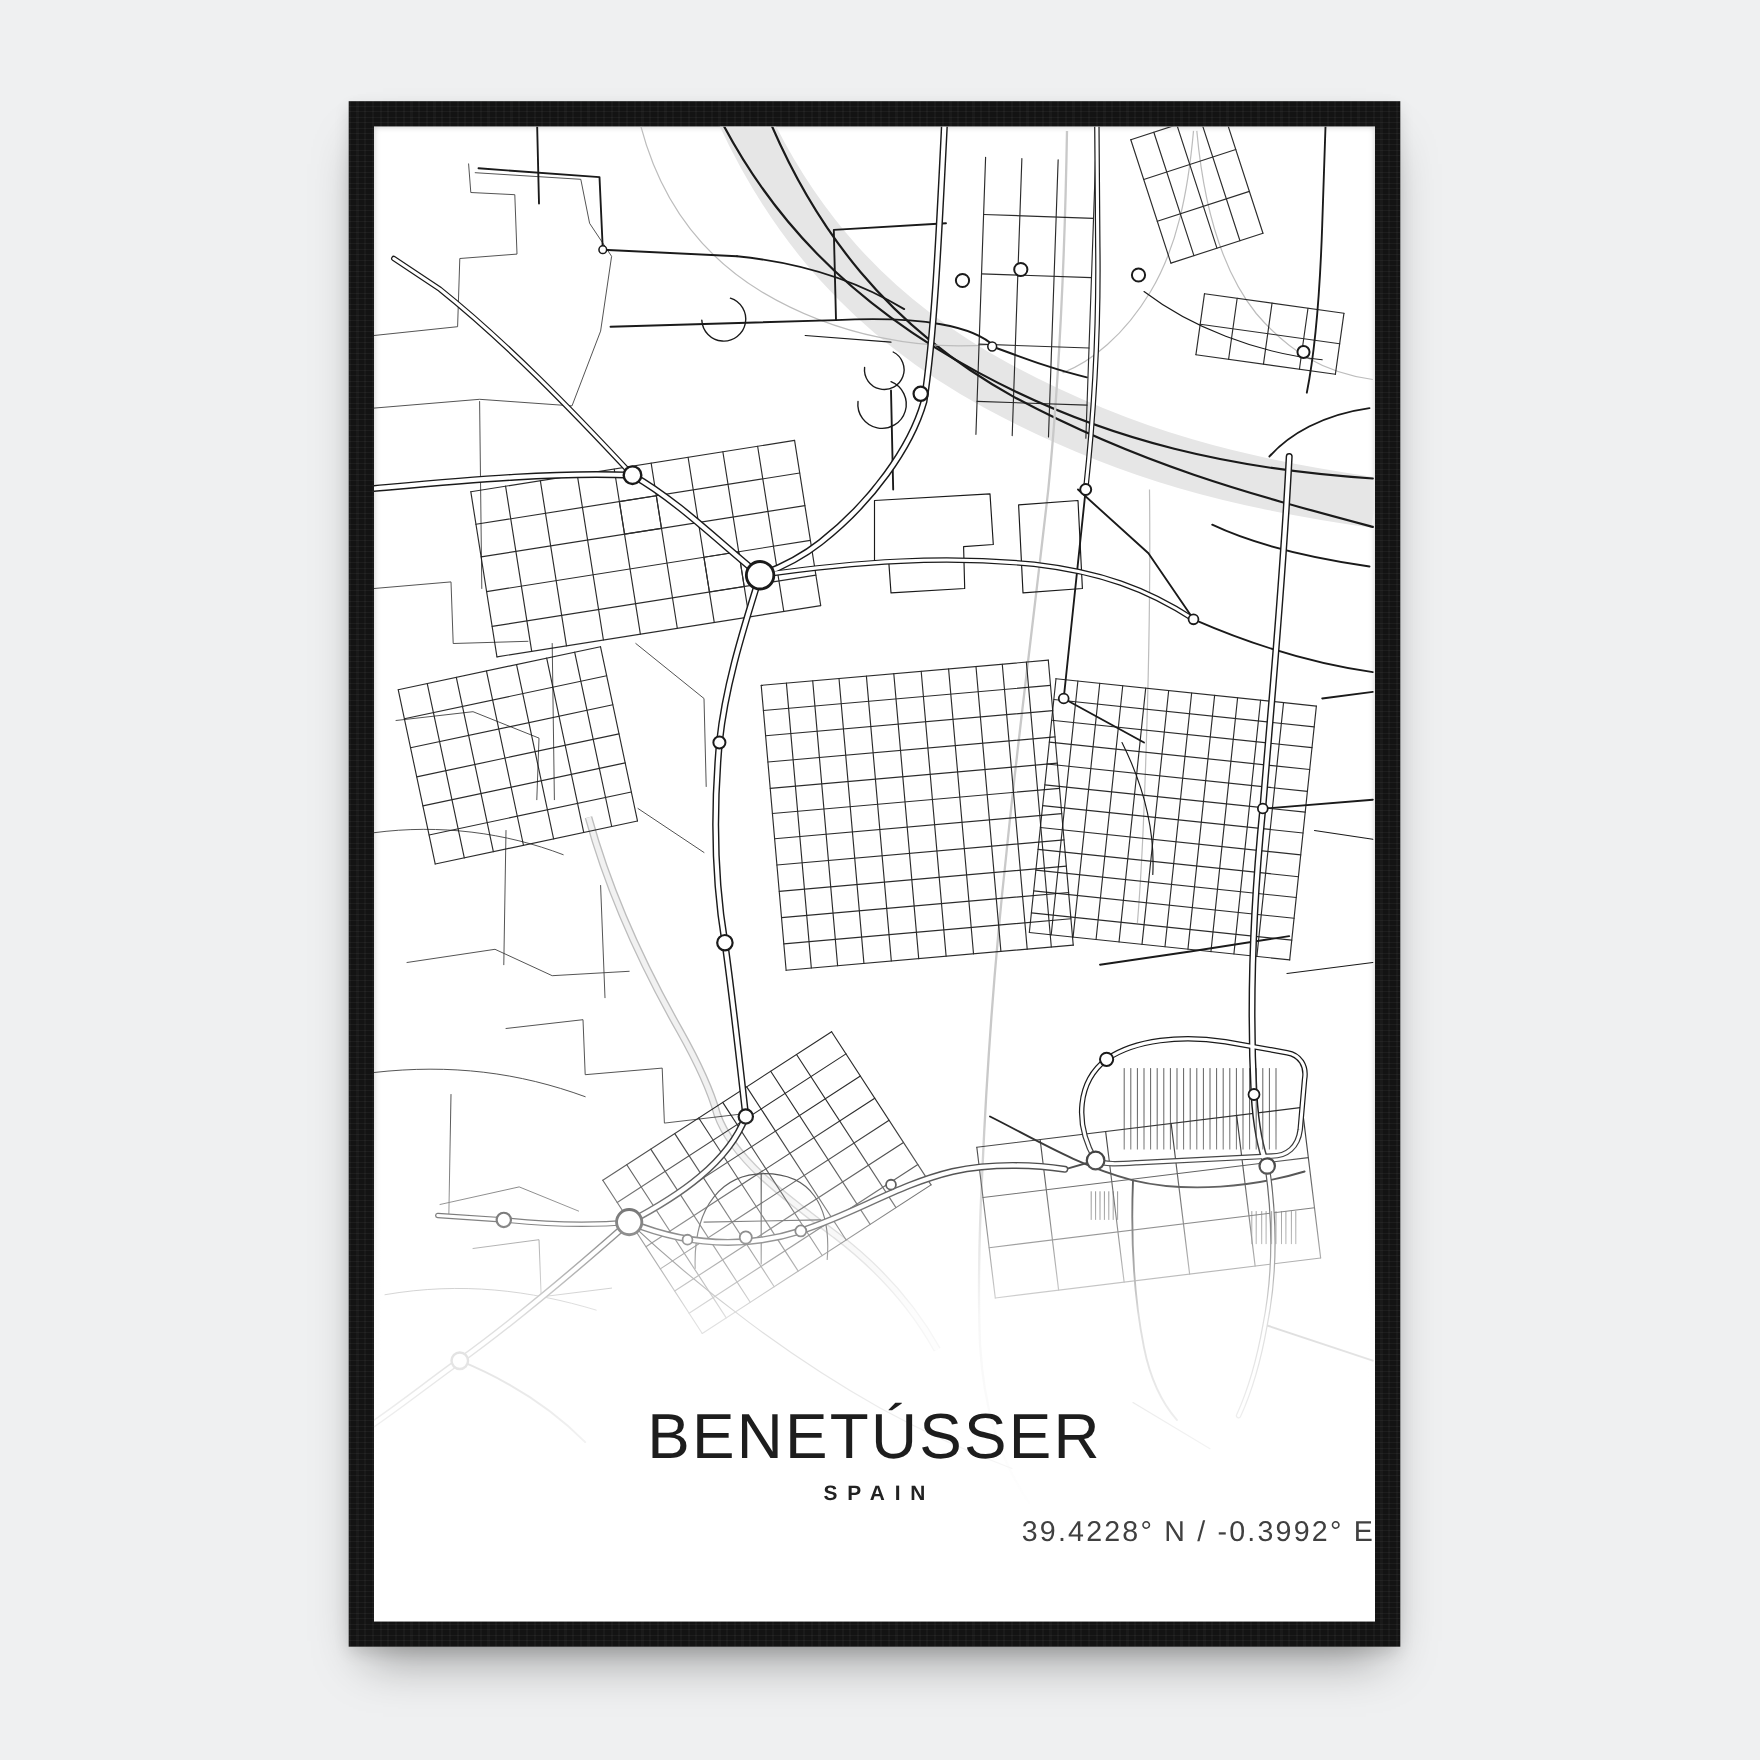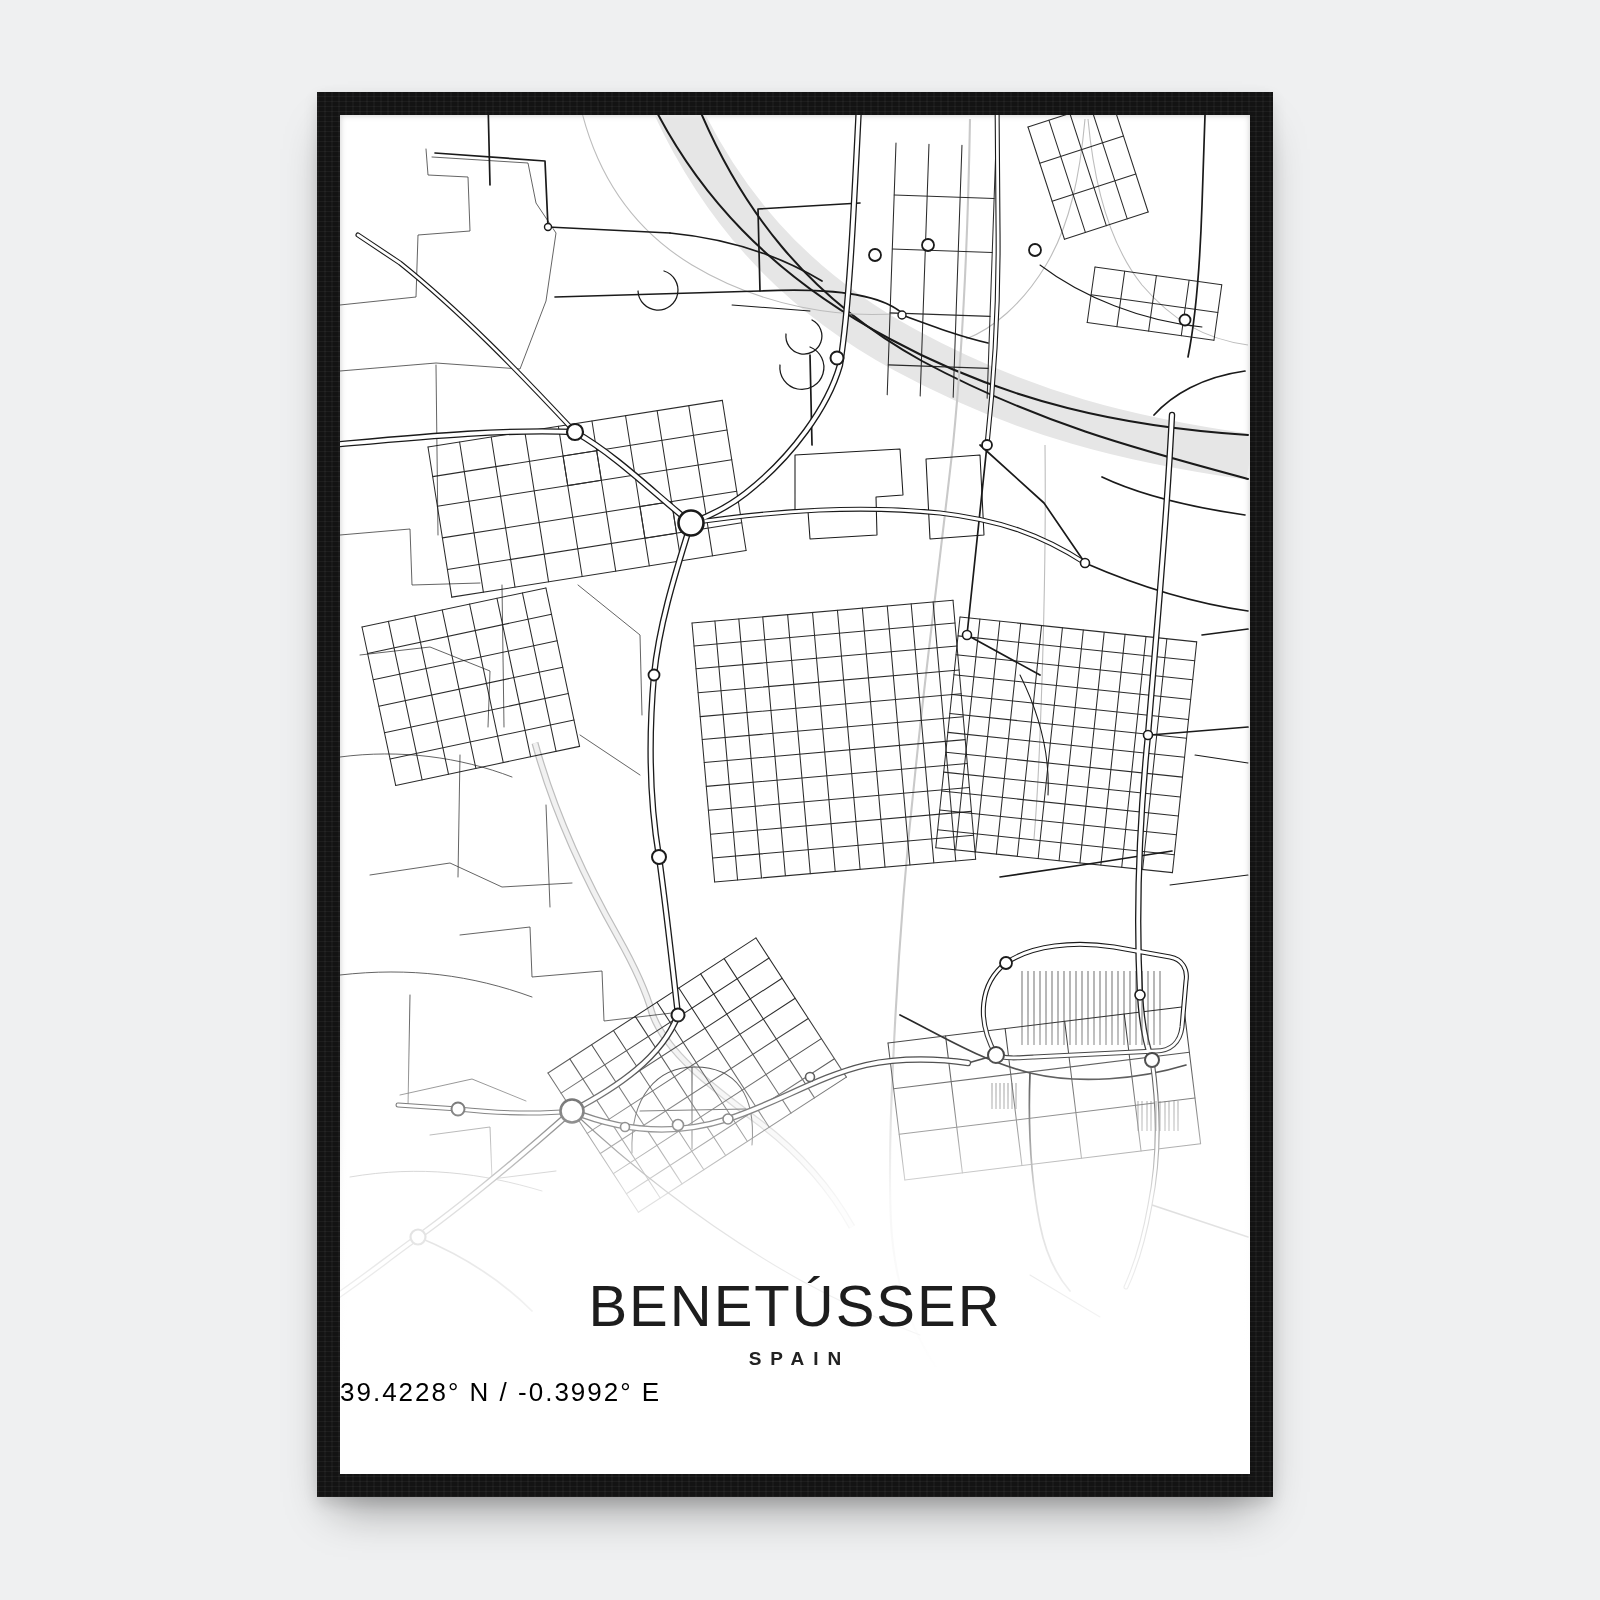--- a/index.html
+++ b/index.html
@@ -48,22 +48,22 @@
   .caption{position:absolute;left:0;top:0;width:100%;height:100%;pointer-events:none}
   .title{
     position:absolute;left:0;right:0;top:1162px;text-align:center;
     font-size:58px;font-weight:300;letter-spacing:2px;color:var(--ink);line-height:1;
   }
   .country{
     position:absolute;left:0;right:0;top:1234px;text-align:center;
     font-size:19px;font-weight:700;letter-spacing:9px;text-indent:9px;color:#222;line-height:1;
   }
   .coords{
-    position:absolute;left:0;right:0;top:1262px;text-align:left;
-    font-size:26px;font-weight:400;letter-spacing:2px;color:#000000;line-height:1.2;
+    position:absolute;left:0;right:0;top:1262px;text-align:right;
+    font-size:26px;font-weight:400;letter-spacing:2px;color:#404040;line-height:1.2;
   }
 </style>
 </head>
 <body>
 
 <div class="page">
   <div class="frame">
     <div class="paper">
 
       <svg class="map-svg" viewBox="0 0 910 1359" preserveAspectRatio="none" aria-hidden="true">

